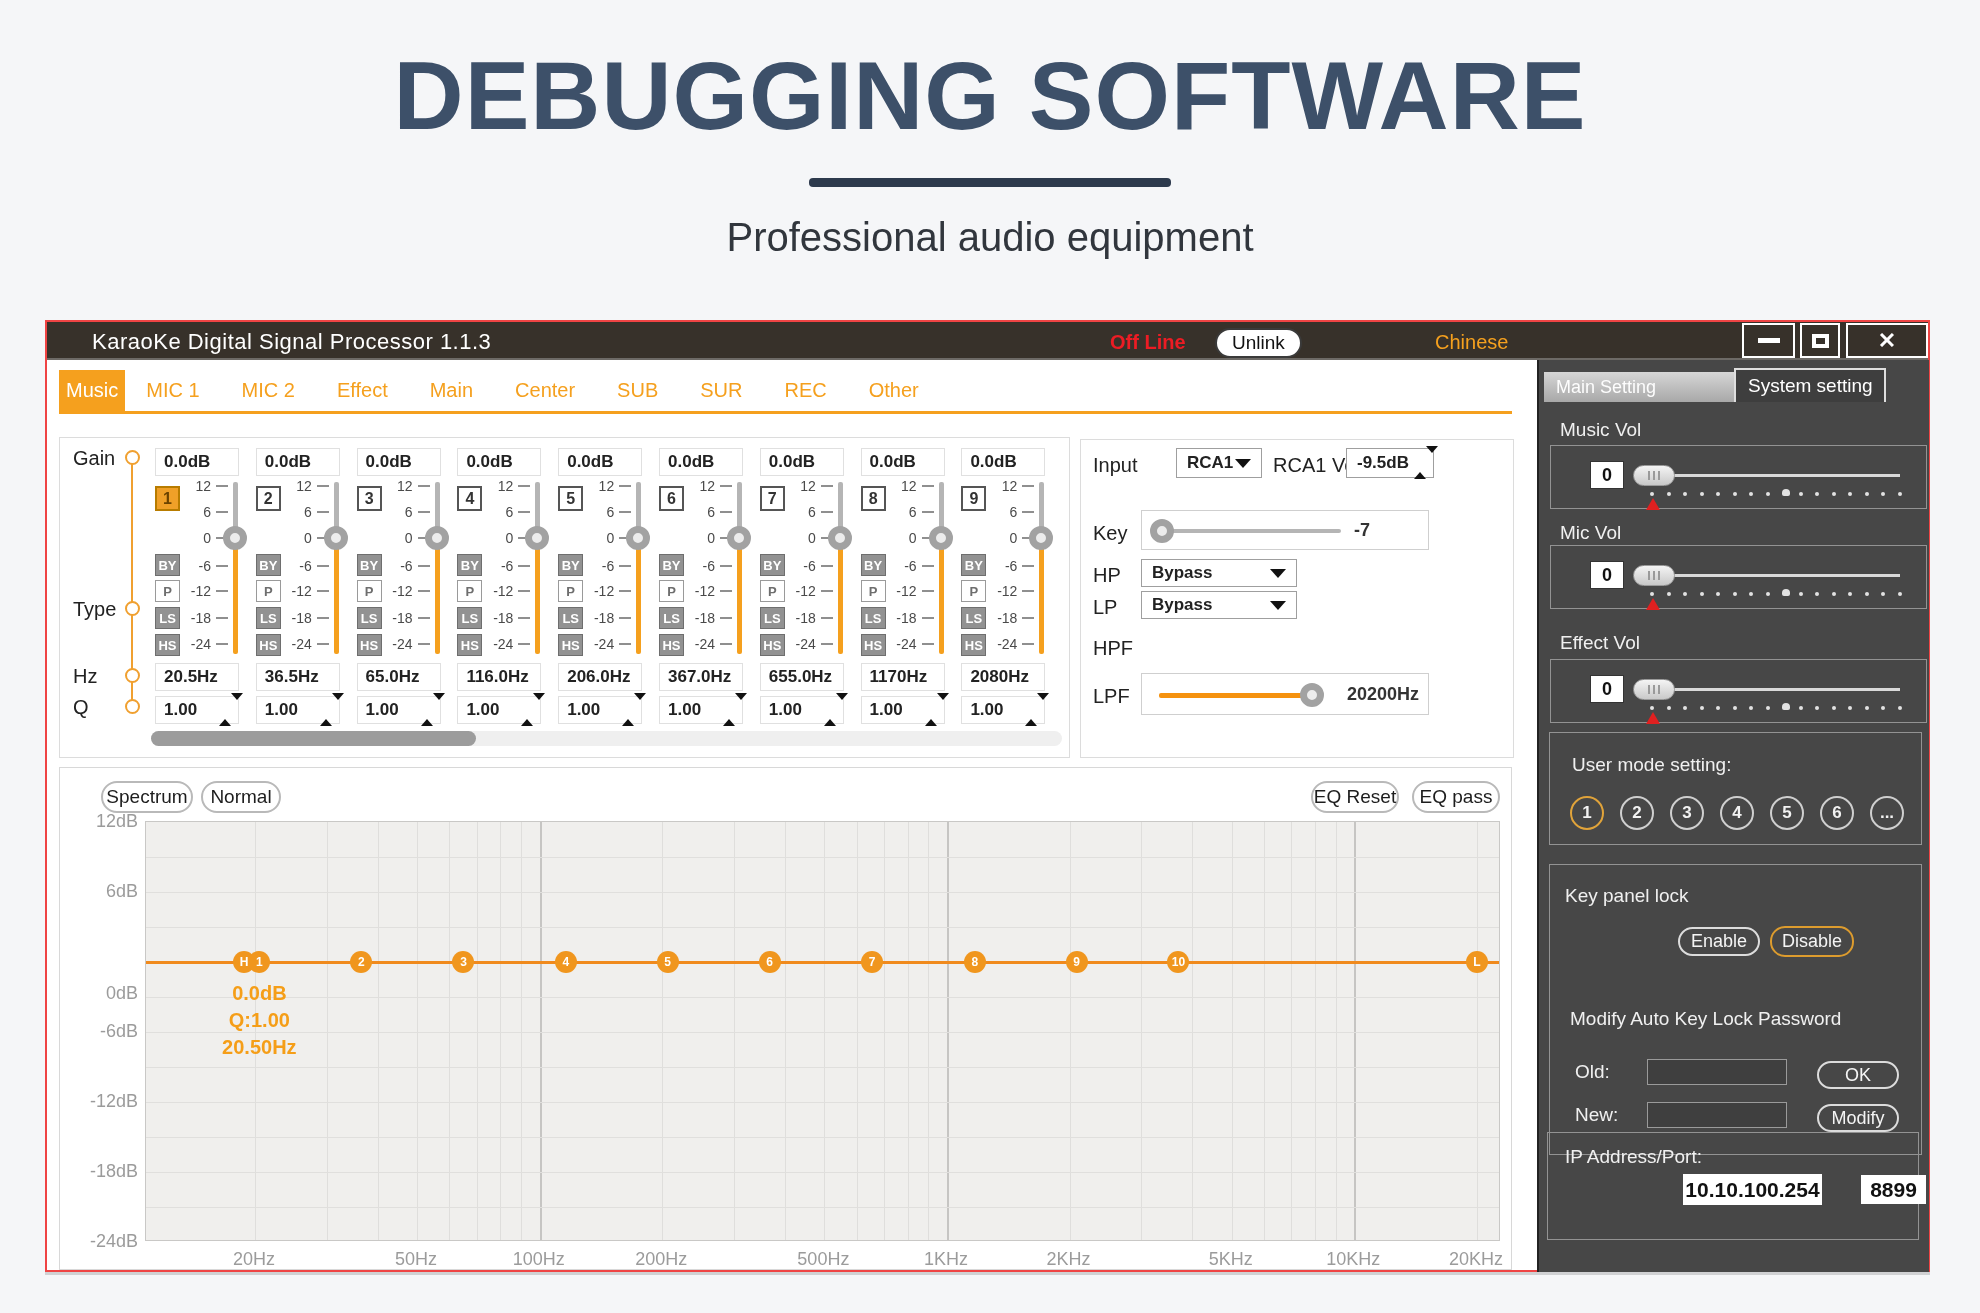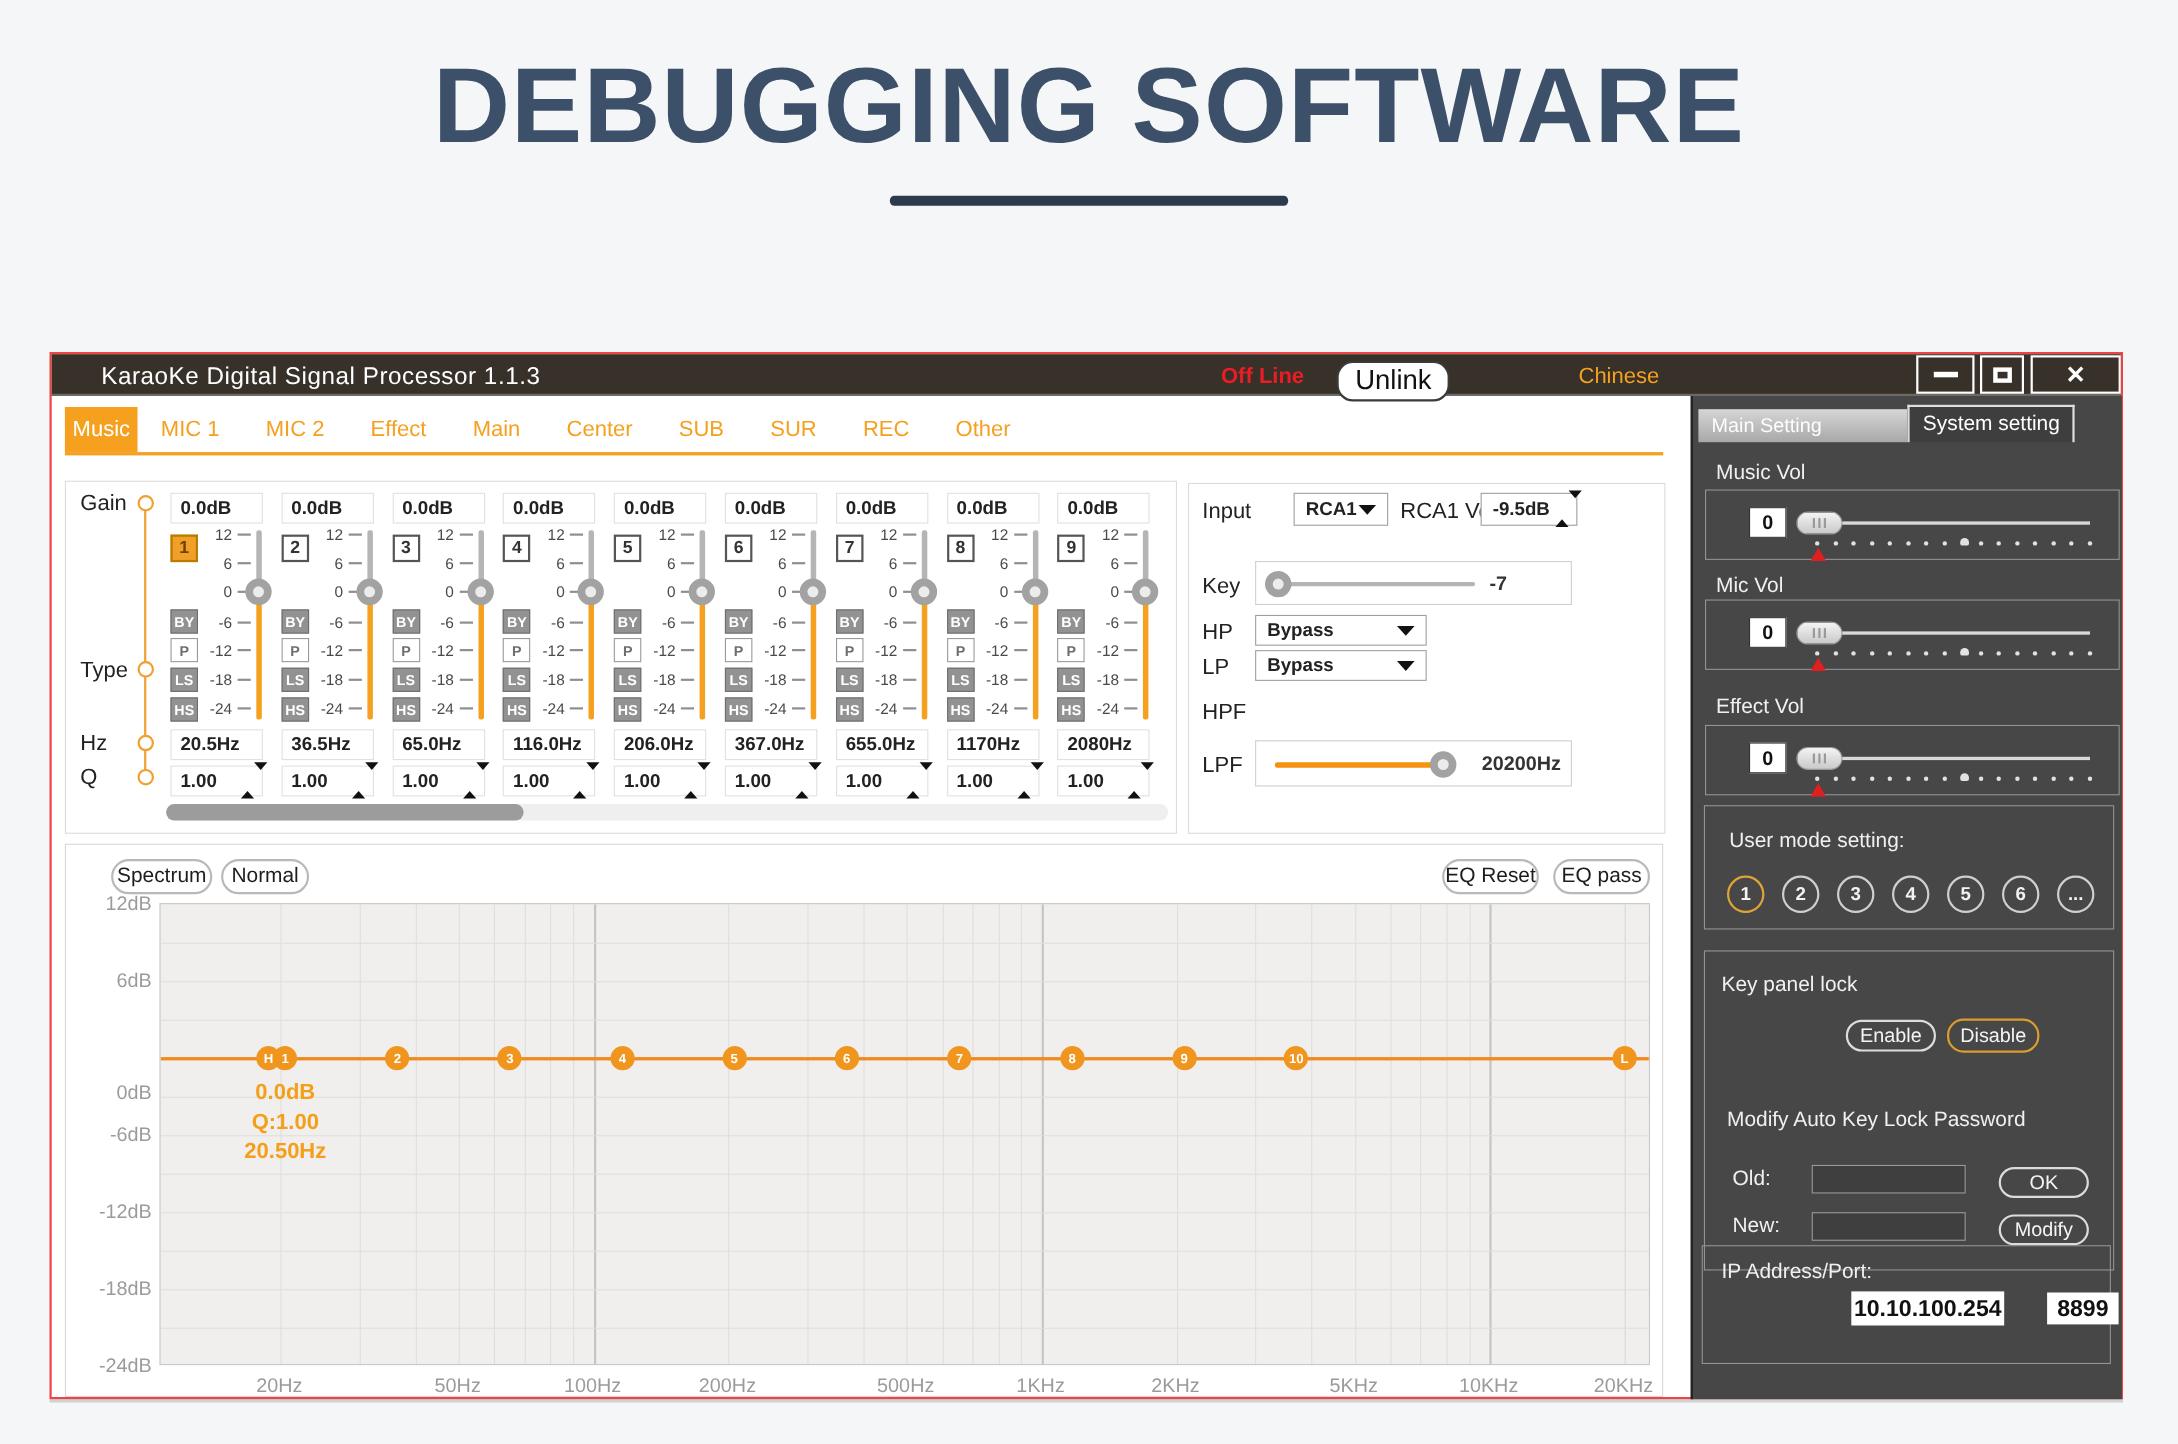--- a/index.html
+++ b/index.html
@@ -56,21 +56,21 @@
   }
   .tab {
     display:flex; align-items:center; padding:0 21px;
     color:#f5a01e; font-size:20px; cursor:default; white-space:nowrap;
   }
   .tab.active { background:#f5a01e; color:#ffffff; padding:0 7px; }
   .offline { position:absolute; left:1063px; top:9px; color:#ec1c24; font-size:20px; font-weight:700; }
   .unlink-pill {
     position:absolute; left:1168px; top:6px; padding:2px 15px;
     border:2px solid #3a3a3a; border-radius:15px; background:#fff;
-    font-size:25px; color:#111;
+    font-size:19px; color:#111;
   }
   .language { position:absolute; left:1388px; top:9px; color:#f5a01e; font-size:20px; }
 
   
   .eq-panel {
     position:absolute; left:12px; top:115px; width:1011px; height:321px;
     border:1px solid #dcdcdc; background:#fff;
   }
   .eq-rail { position:absolute; left:71px; top:18px; width:2px; height:254px; background:#f0a030; }
   .eq-circle {
@@ -225,20 +225,21 @@
     position:absolute; background:#fff; color:#111; font-size:21px; font-weight:700;
     display:flex; align-items:center; justify-content:center;
   }
 </style>
 </head>
 <body>
 
 <div class="hero">
   <div class="hero-title">DEBUGGING SOFTWARE</div>
   <div class="hero-divider"></div>
+  <div class="hero-subtitle">Professional audio equipment</div>
 </div>
 
 <div class="app-window">
 
   <div class="titlebar">
     <div class="titlebar-text">KaraoKe Digital Signal Processor 1.1.3</div>
     <div class="winbtn winbtn-min">
       <div class="glyph-min"></div>
     </div>
     <div class="winbtn winbtn-max">

